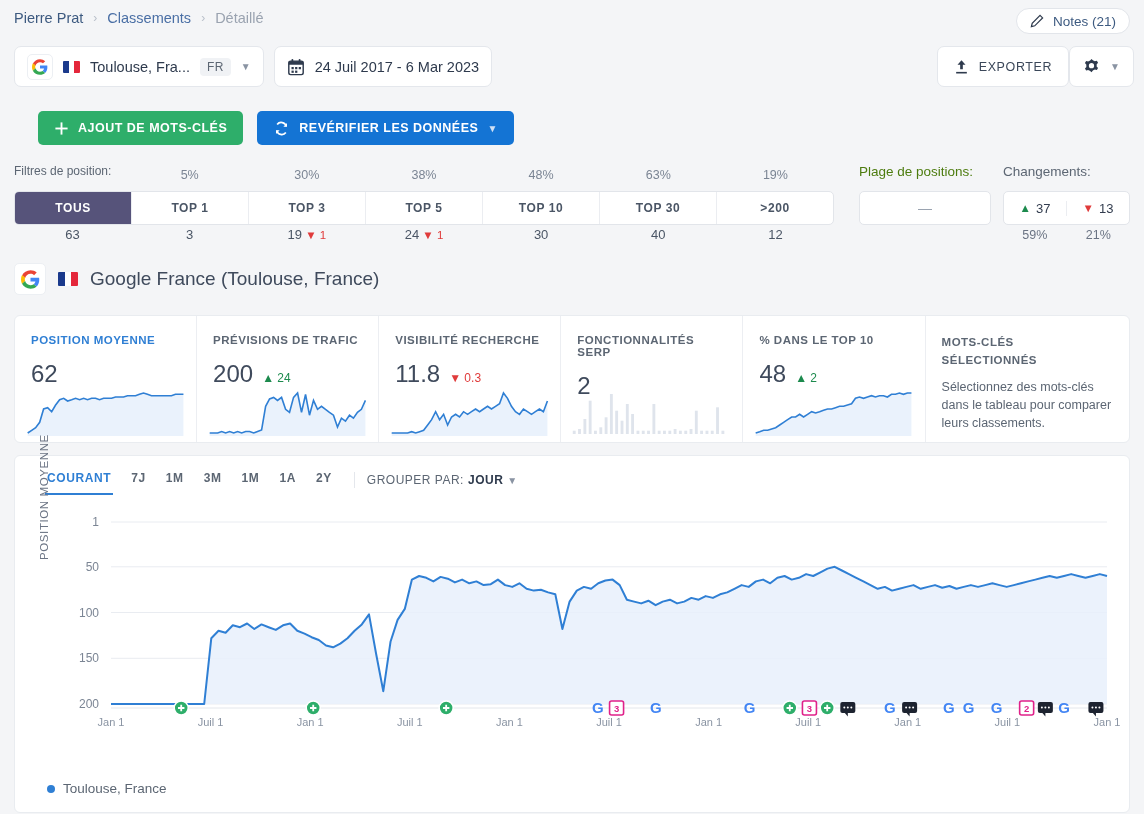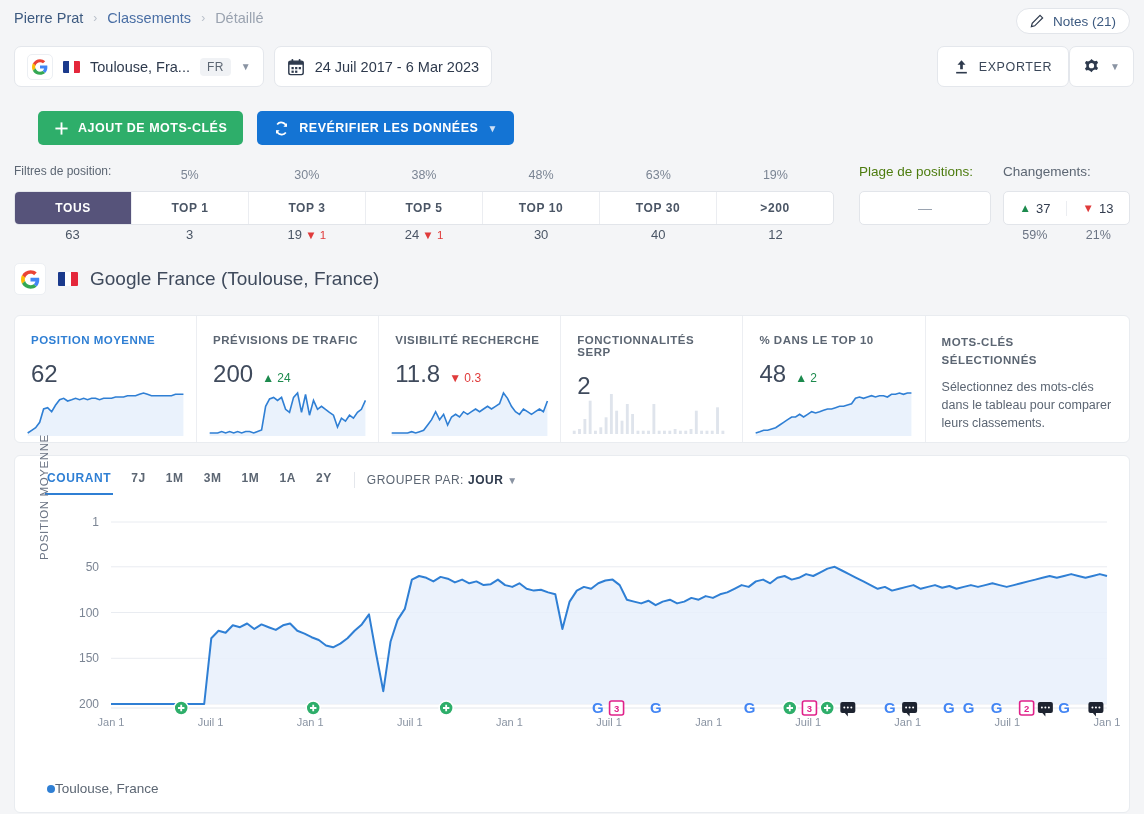--- a/index.html
+++ b/index.html
@@ -159,21 +159,21 @@
     padding: 6px 10px 10px 10px; cursor: pointer; position: relative;
   }
   .rng.act { color: #2f7fd4; }
   .rng.act::after {
     content: ""; position: absolute; left: 8px; right: 8px; bottom: 0;
     height: 2px; background: #2f7fd4;
   }
   .vdiv { width: 1px; height: 16px; background: #e4e7ec; margin: 0 12px; }
   .grp { font-size: 12px; letter-spacing: .5px; color: #5c6673; display: flex; align-items: center; gap: 4px; cursor: pointer; }
   .grp b { color: #2e3a4d; }
-  .legend { position: absolute; left: 32px; bottom: 16px; display: flex; align-items: center; font-size: 13.5px; color: #5c6673; }
+  .legend { position: absolute; left: 32px; bottom: 16px; display: flex; align-items: center; gap: 8px; font-size: 13.5px; color: #5c6673; }
   .legend .dot { width: 8px; height: 8px; border-radius: 50%; background: #2f7fd4; }
   .plot { position: absolute; left: 0; top: 52px; width: 1116px; height: 245px; }
   .ylabel {
     position: absolute; left: 38px; top: 560px;
     transform: rotate(-90deg); transform-origin: left top;
     font-size: 11.5px; letter-spacing: .6px; color: #6b7484; white-space: nowrap;
   }
 </style>
 </head>
 <body>

